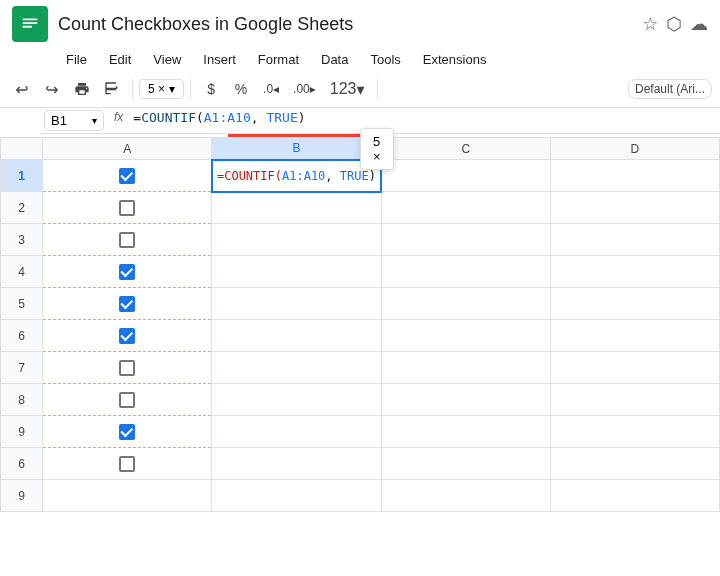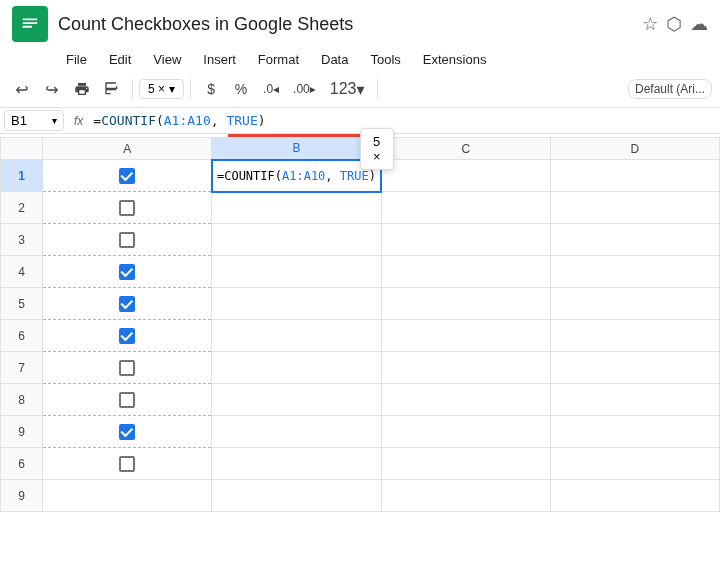--- a/index.html
+++ b/index.html
@@ -84,24 +84,25 @@
       color: #444;
       padding: 2px 6px;
       border: 1px solid #dadce0;
       border-radius: 8px;
       margin-left: auto;
     }
 
     
     #formula-bar {
       display: flex;
-      align-items: center;
+      align-items: flex-start;
       border-bottom: 1px solid #e0e0e0;
       padding: 2px 4px;
       gap: 4px;
+      margin-left: 40px;
     }
     #cell-ref {
       width: 60px;
       border: 1px solid #dadce0;
       border-radius: 4px;
       padding: 2px 6px;
       font-size: 13px;
       text-align: center;
       display: flex; align-items: center; justify-content: space-between;
     }
@@ -327,21 +328,21 @@
     </thead>
     <tbody id="sheet-body">
     <tr class="row-1">
           <td class="row-num data-cell" style="background: rgb(210, 227, 252); color: rgb(26, 115, 232); font-weight: 600;">1</td>
           <td class="data-cell" style="border: 1px dashed rgb(244, 167, 66);">
             <div class="checkbox-cell">
               <div class="cb checked"></div>
             </div>
           </td>
           <td class="data-cell" style="border: 2px solid rgb(26, 115, 232);">
-            <div class="formula-cell-content"><span style="color:#000000">=COUNTIF(</span><span style="color:#1a73e8">A1:A10</span><span style="color:#202124">, </span><span style="color:#1a73e8">TRUE</span><span style="color:#202124">)</span></div>
+            <div class="formula-cell-content"><span style="color:#b91c1c">=COUNTIF(</span><span style="color:#1a73e8">A1:A10</span><span style="color:#202124">, </span><span style="color:#1a73e8">TRUE</span><span style="color:#202124">)</span></div>
           </td>
           <td class="data-cell"></td>
           <td class="data-cell"></td>
         </tr>
         <tr>
           <td class="row-num data-cell">2</td>
           <td class="data-cell" style="border: 1px dashed rgb(244, 167, 66);">
             <div class="checkbox-cell">
               <div class="cb"></div>
             </div>

